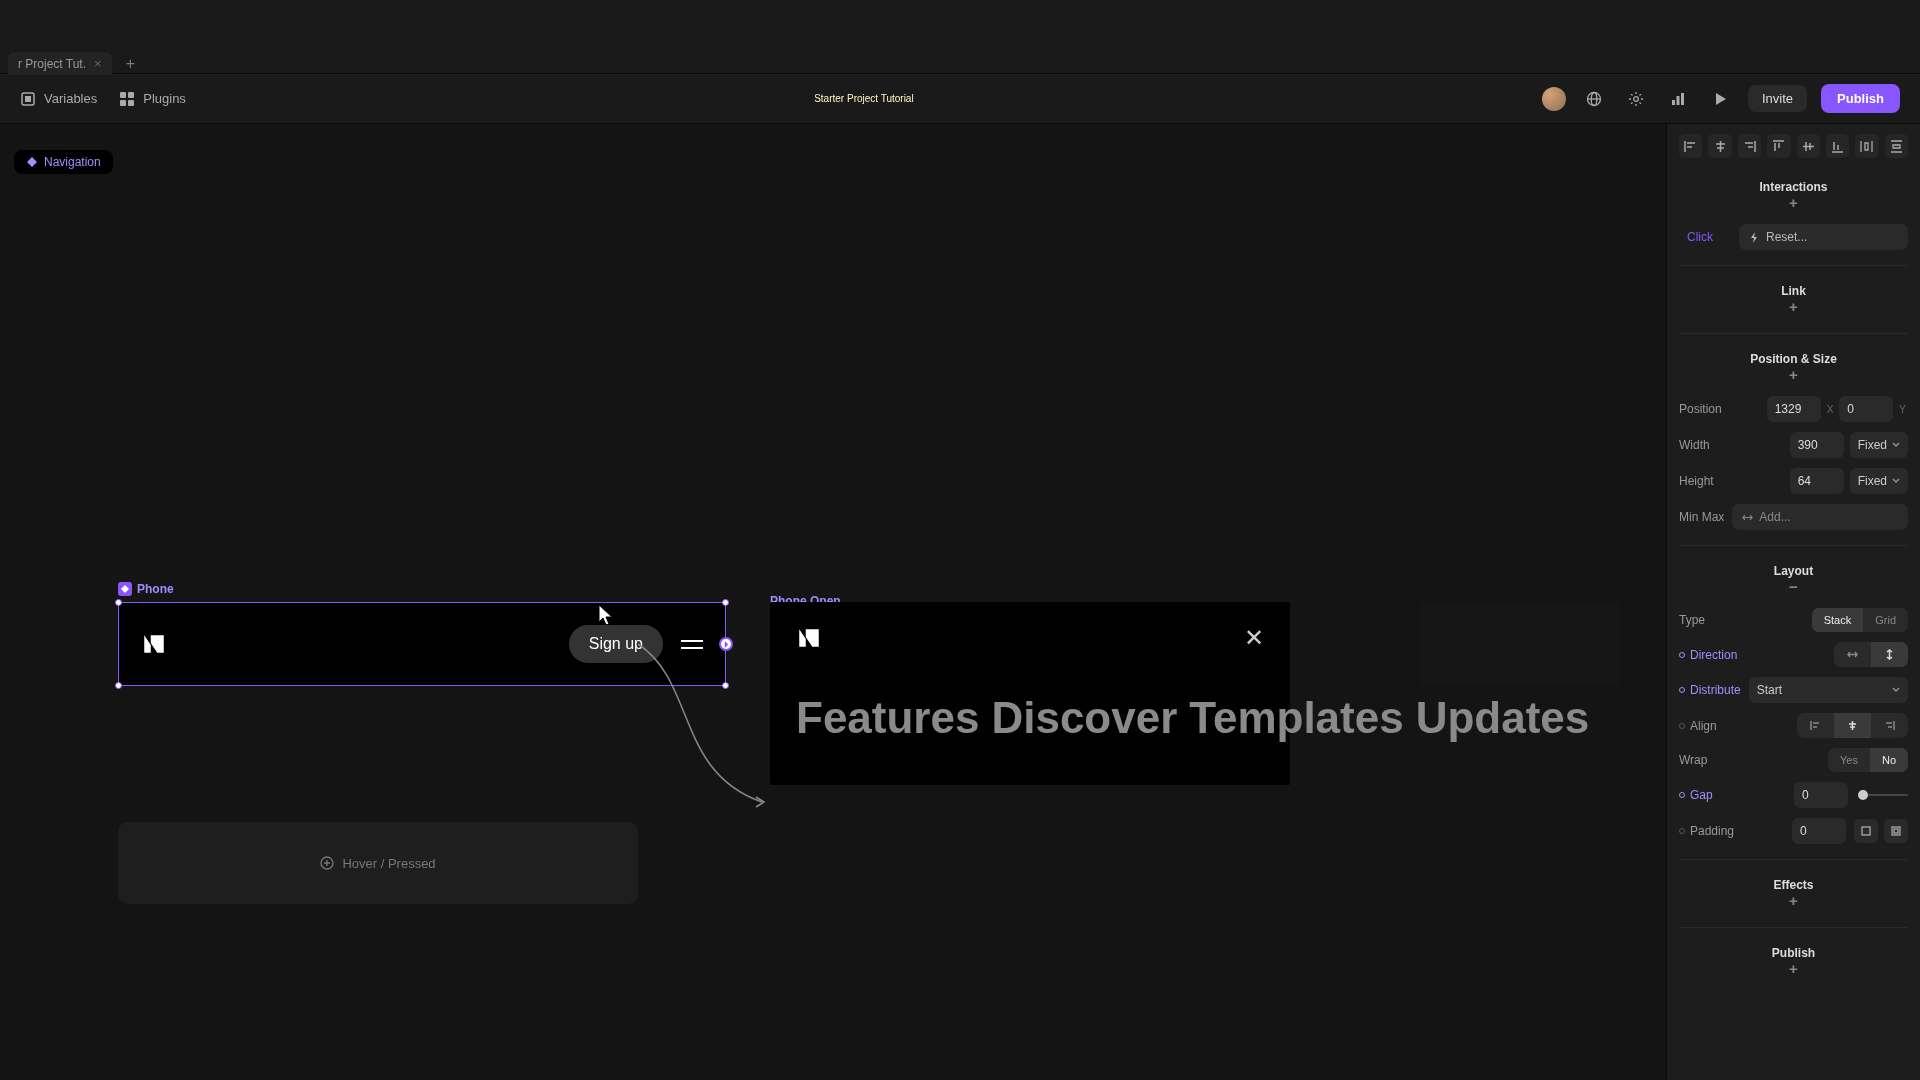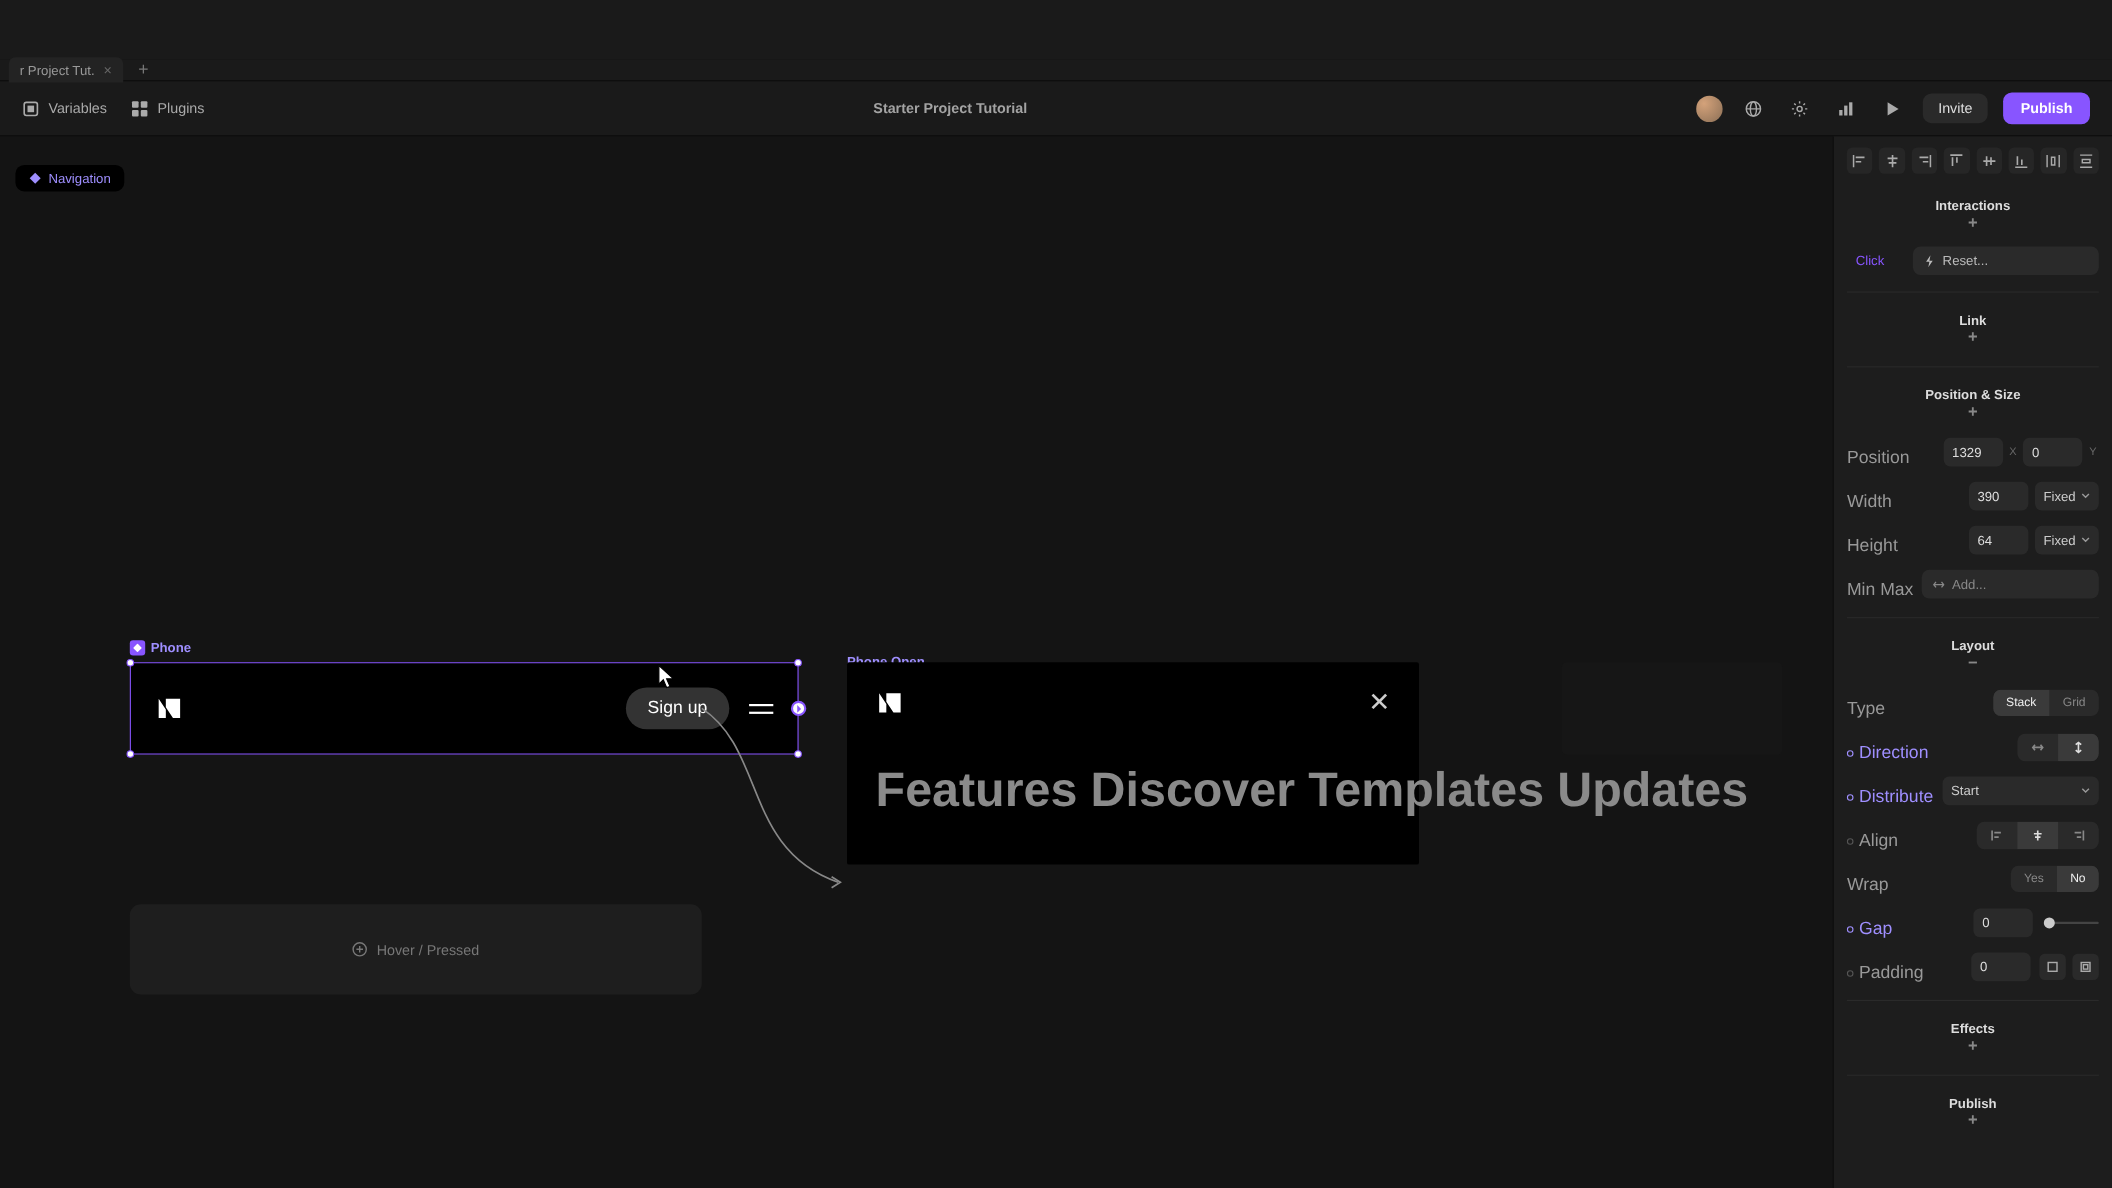--- a/index.html
+++ b/index.html
@@ -9,21 +9,21 @@
 .title-bar { height: 54px; background: #1a1a1a; }
 .tab-bar { height: 20px; background: #1a1a1a; display: flex; align-items: center; padding: 0 8px; border-bottom: 1px solid #0a0a0a; }
 .tab { display: flex; align-items: center; gap: 8px; padding: 4px 10px; color: #999; font-size: 12px; background: #232323; border-radius: 6px 6px 0 0; margin-right: 4px; }
 .tab-close { color: #666; cursor: pointer; font-size: 13px; }
 .tab-add { color: #777; font-size: 16px; padding: 0 10px; cursor: pointer; }
 
 .toolbar { height: 50px; background: #1a1a1a; display: flex; align-items: center; justify-content: space-between; padding: 0 20px; border-bottom: 1px solid #0a0a0a; }
 .toolbar-left { display: flex; align-items: center; gap: 22px; }
 .toolbar-item { display: flex; align-items: center; gap: 8px; color: #aaa; font-size: 13px; cursor: pointer; }
 .tb-icon { width: 16px; height: 16px; display: inline-flex; align-items: center; justify-content: center; }
-.toolbar-center { color: #a3a3a3; font-size: 13px; font-weight: 700; }
+.toolbar-center { color: #fef9c3; font-size: 10px; font-weight: 400; }
 .toolbar-right { display: flex; align-items: center; gap: 14px; }
 .avatar { width: 24px; height: 24px; border-radius: 50%; background: radial-gradient(circle at 30% 30%, #d4a27a, #8b6f56); }
 .icon-btn { width: 28px; height: 28px; display: flex; align-items: center; justify-content: center; color: #aaa; cursor: pointer; border-radius: 6px; }
 .icon-btn svg { width: 16px; height: 16px; }
 .invite-btn { padding: 6px 14px; background: #2a2a2a; color: #ddd; border-radius: 8px; font-size: 13px; cursor: pointer; }
 .publish-btn { padding: 7px 16px; background: #8855ff; color: #fff; border-radius: 8px; font-size: 13px; font-weight: 600; cursor: pointer; }
 
 
 .canvas { position: absolute; top: 124px; left: 0; right: 200px; bottom: 0; }
 .nav-chip { position: absolute; top: 26px; left: 14px; display: flex; align-items: center; gap: 6px; background: #000000; color: #9f8fff; padding: 5px 12px; border-radius: 8px; font-size: 12px; font-weight: 500; }
@@ -74,21 +74,21 @@
 
 .rpanel { position: absolute; right: 0; top: 124px; width: 254px; bottom: 0; background: #1d1d1d; border-left: 1px solid #0a0a0a; padding: 10px 12px; overflow-y: auto; font-size: 12px; color: #999; }
 .align-row { display: flex; gap: 6px; margin-bottom: 14px; }
 .align-row .ab { width: 24px; height: 24px; background: #262626; border-radius: 5px; display: flex; align-items: center; justify-content: center; cursor: pointer; }
 .align-row .ab svg { width: 13px; height: 13px; stroke: #aaa; fill: none; }
 
 .section-head { display: flex; justify-content: space-between; align-items: center; color: #ddd; font-weight: 600; font-size: 12px; padding: 8px 0; flex-direction: column; }
 .section-head .plus { color: #888; cursor: pointer; font-size: 15px; }
 
 .prop-row { display: flex; align-items: center; justify-content: space-between; padding: 5px 0; gap: 8px; }
-.prop-label { color: #999; font-size: 16px; display: flex; align-items: center; gap: 5px; margin-top: 12px; }
+.prop-label { color: #999; font-size: 12px; display: flex; align-items: center; gap: 5px; }
 .prop-label.accent { color: #9f8fff; }
 .prop-label .dot { width: 6px; height: 6px; border: 1.5px solid #9f8fff; border-radius: 50%; }
 
 .click-chip { color: #8855ff; font-size: 12px; padding: 4px 8px; }
 .reset-chip { background: #2a2a2a; padding: 6px 10px; border-radius: 7px; display: flex; align-items: center; gap: 6px; color: #bbb; font-size: 12px; flex: 1; margin-left: 10px; }
 .reset-chip svg { width: 11px; height: 11px; }
 
 .num-input { background: #2a2a2a; border: none; color: #ddd; padding: 6px 8px; border-radius: 6px; width: 54px; font-size: 12px; }
 .unit { color: #666; font-size: 10px; margin: 0 2px; }
 .dropdown { background: #2a2a2a; padding: 6px 8px; border-radius: 6px; color: #ccc; font-size: 12px; display: flex; align-items: center; gap: 5px; cursor: pointer; }

